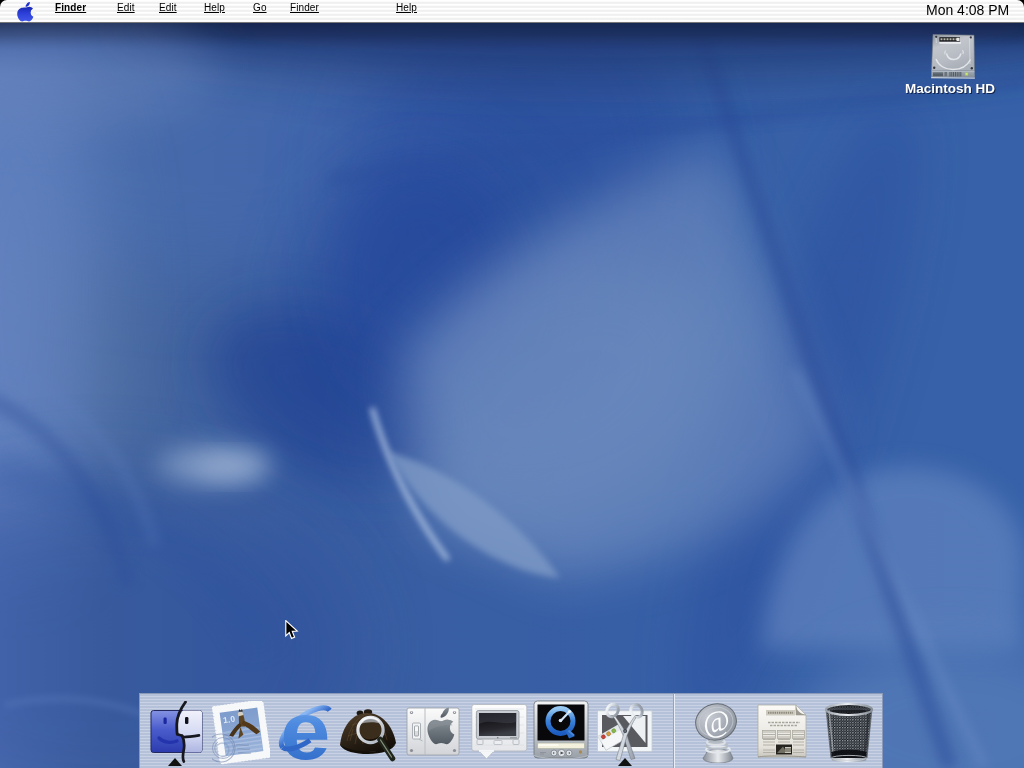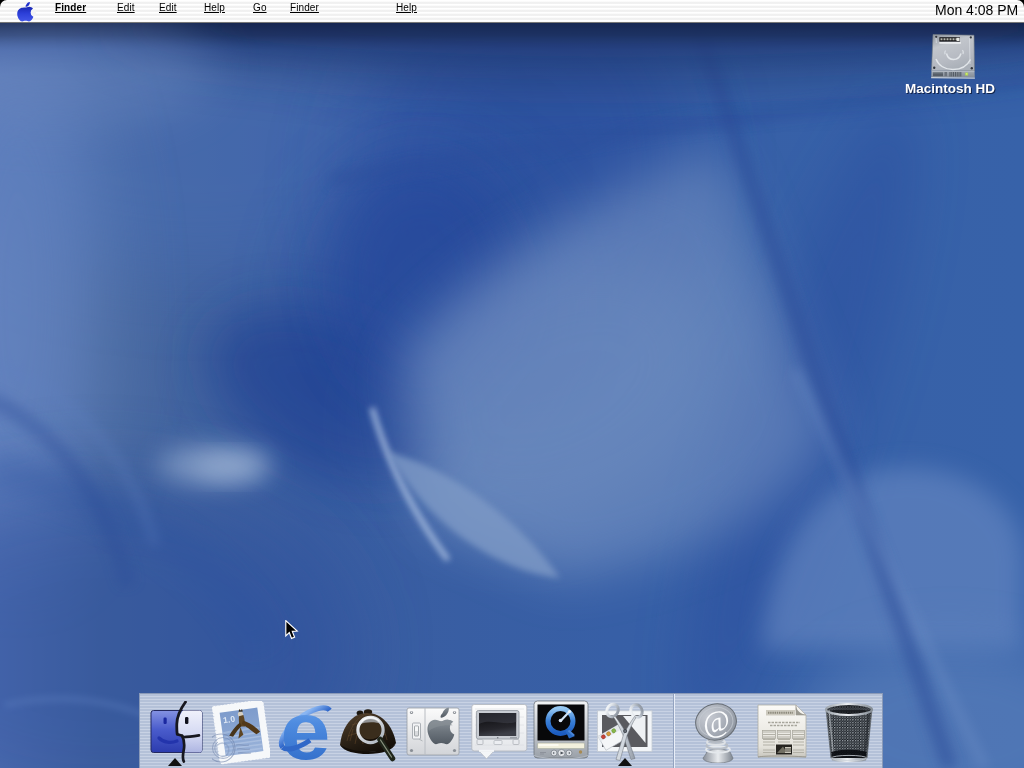--- a/index.html
+++ b/index.html
@@ -4,21 +4,21 @@
 <style>
   html,body{margin:0;padding:0;}
   body{width:1024px;height:768px;overflow:hidden;font-family:"Liberation Sans",sans-serif;}
   #screen{position:absolute;left:0;top:0;width:1024px;height:768px;background:#3667b0;}
   #wall{position:absolute;left:0;top:0;}
   
   #menubar{position:absolute;left:0;top:0;width:1024px;height:22px;
     background:repeating-linear-gradient(180deg,#ffffff 0px,#ffffff 1px,#f6f6f6 2px,#ebebeb 3px,#f8f8f8 4px);
     border-bottom:1px solid #777777;}
   #menubar .mi{position:absolute;top:2px;font-size:10px;color:#000;letter-spacing:0.1px;transform:translateZ(0) rotate(0.02deg);text-decoration:underline;}
-  #clock{position:absolute;top:2px;right:6px;font-size:14px;color:#000;transform:translateZ(0) rotate(0.02deg);margin-left:36px;}
+  #clock{position:absolute;top:2px;right:15px;font-size:14px;color:#000;transform:translateZ(0) rotate(0.02deg);margin-left:36px;}
   
   #hdicon{position:absolute;left:929px;top:33px;}
   #hdlabel{position:absolute;left:880px;top:80px;transform:translateZ(0) rotate(0.02deg);}
   
   #dock{position:absolute;left:139px;top:693px;width:744px;height:75px;
     background:repeating-linear-gradient(180deg,#b4c1d8 0px,#b4c1d8 2px,#c8d2e4 2px,#c8d2e4 3px);
     border:1px solid #8a9ab8;border-bottom:none;box-sizing:border-box;}
   #dock .sep{position:absolute;left:534px;top:0;width:1px;height:75px;background:#e8eef8;box-shadow:-1px 0 0 #93a3c0;}
   .dicon{position:absolute;top:8px;}
   .tri{position:absolute;width:0;height:0;border-left:7px solid transparent;border-right:7px solid transparent;border-bottom:8px solid #111;}

